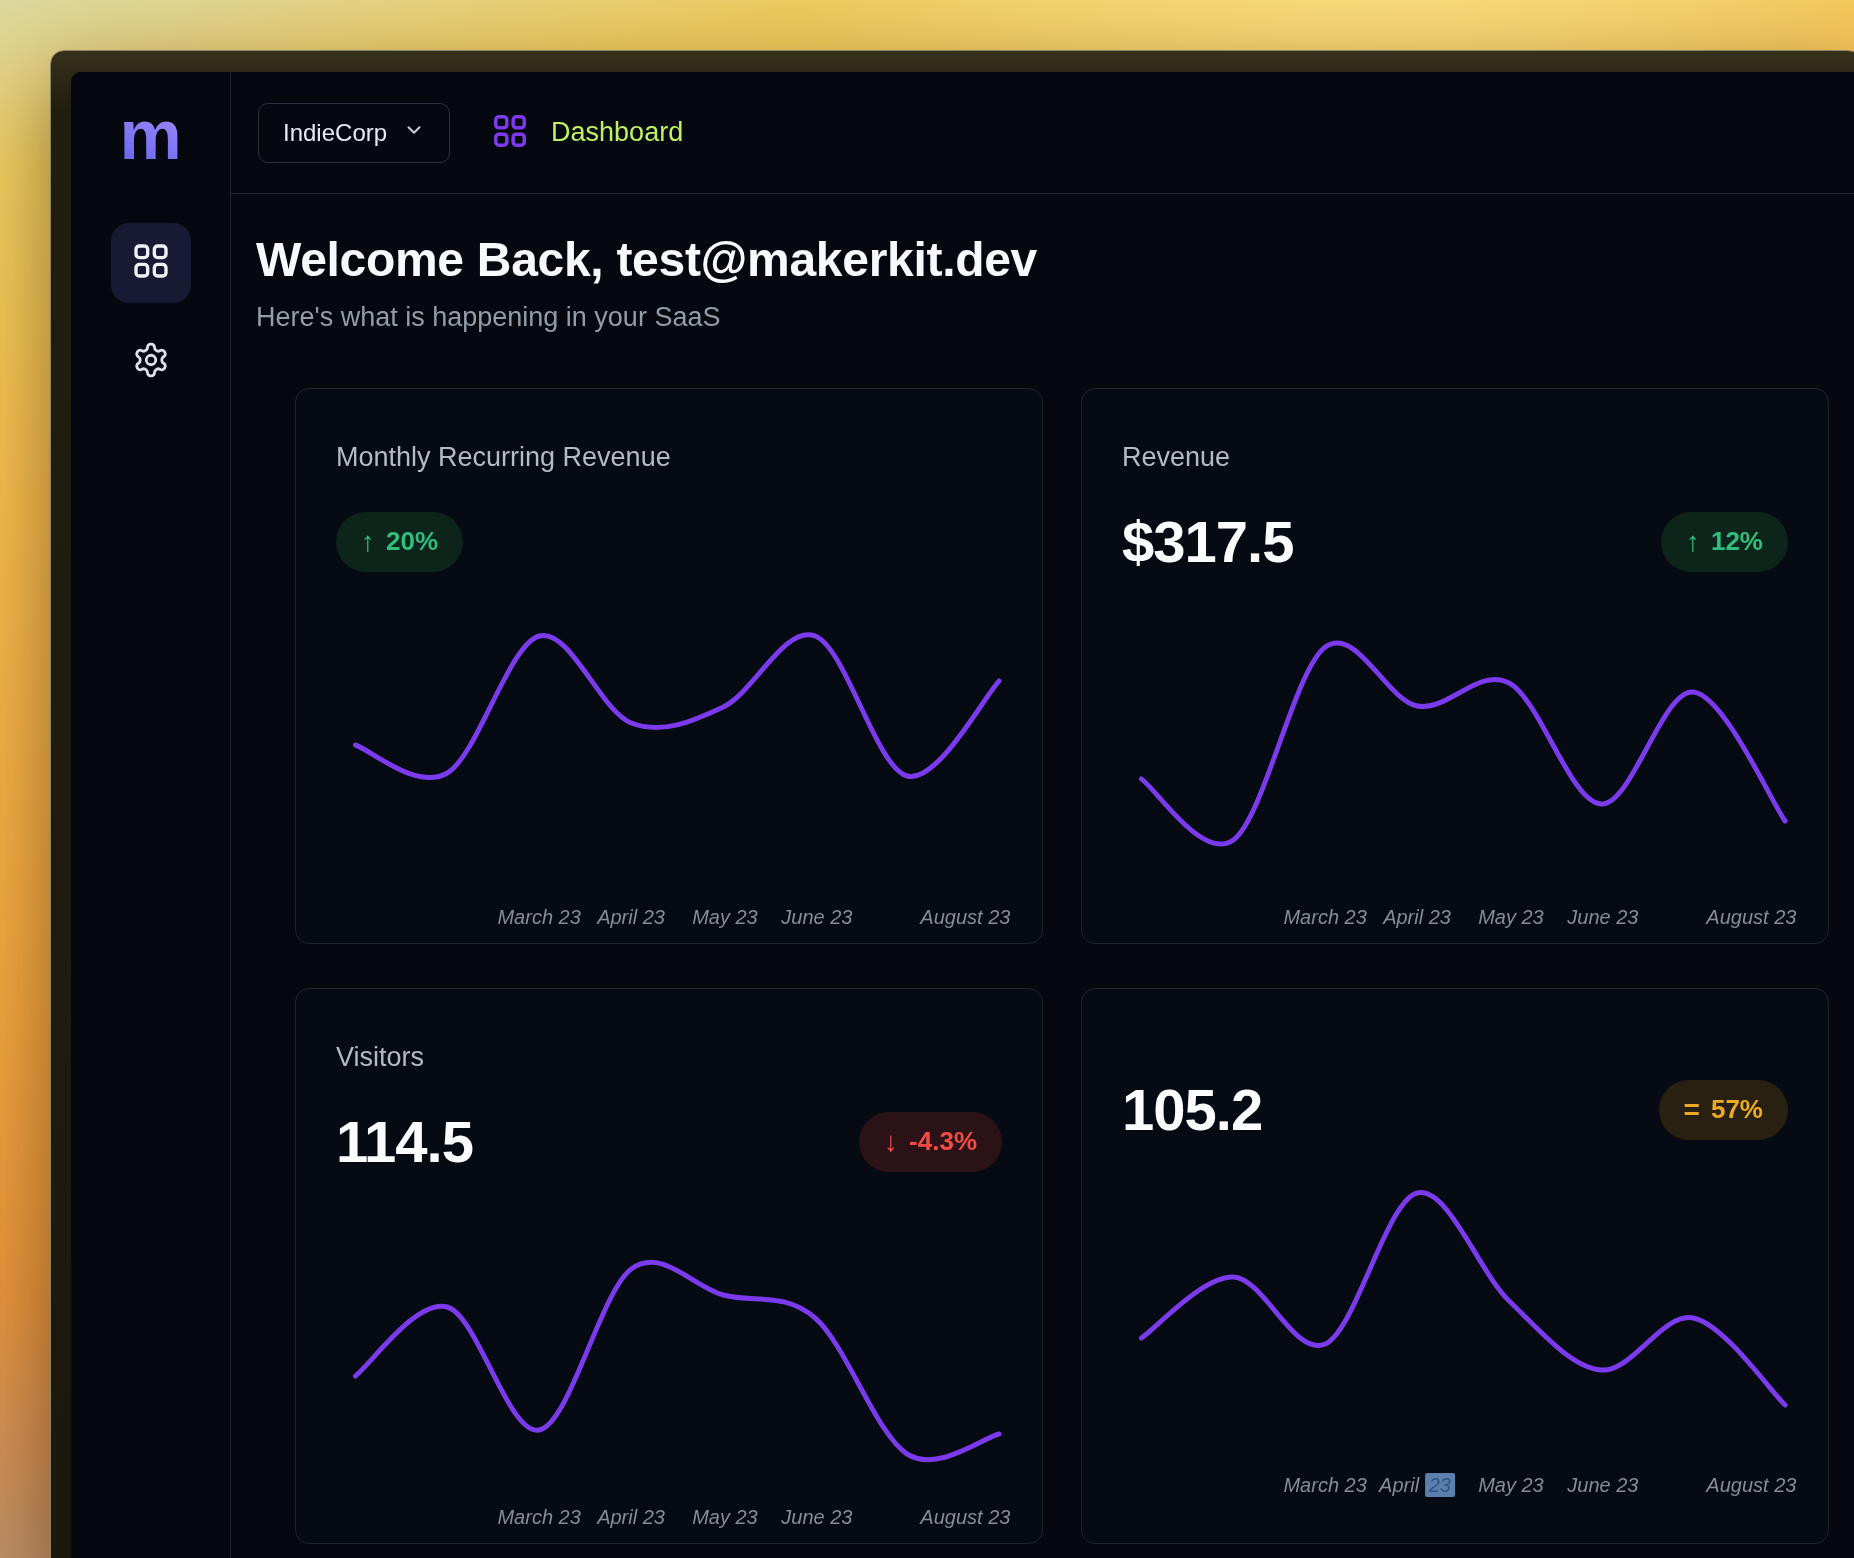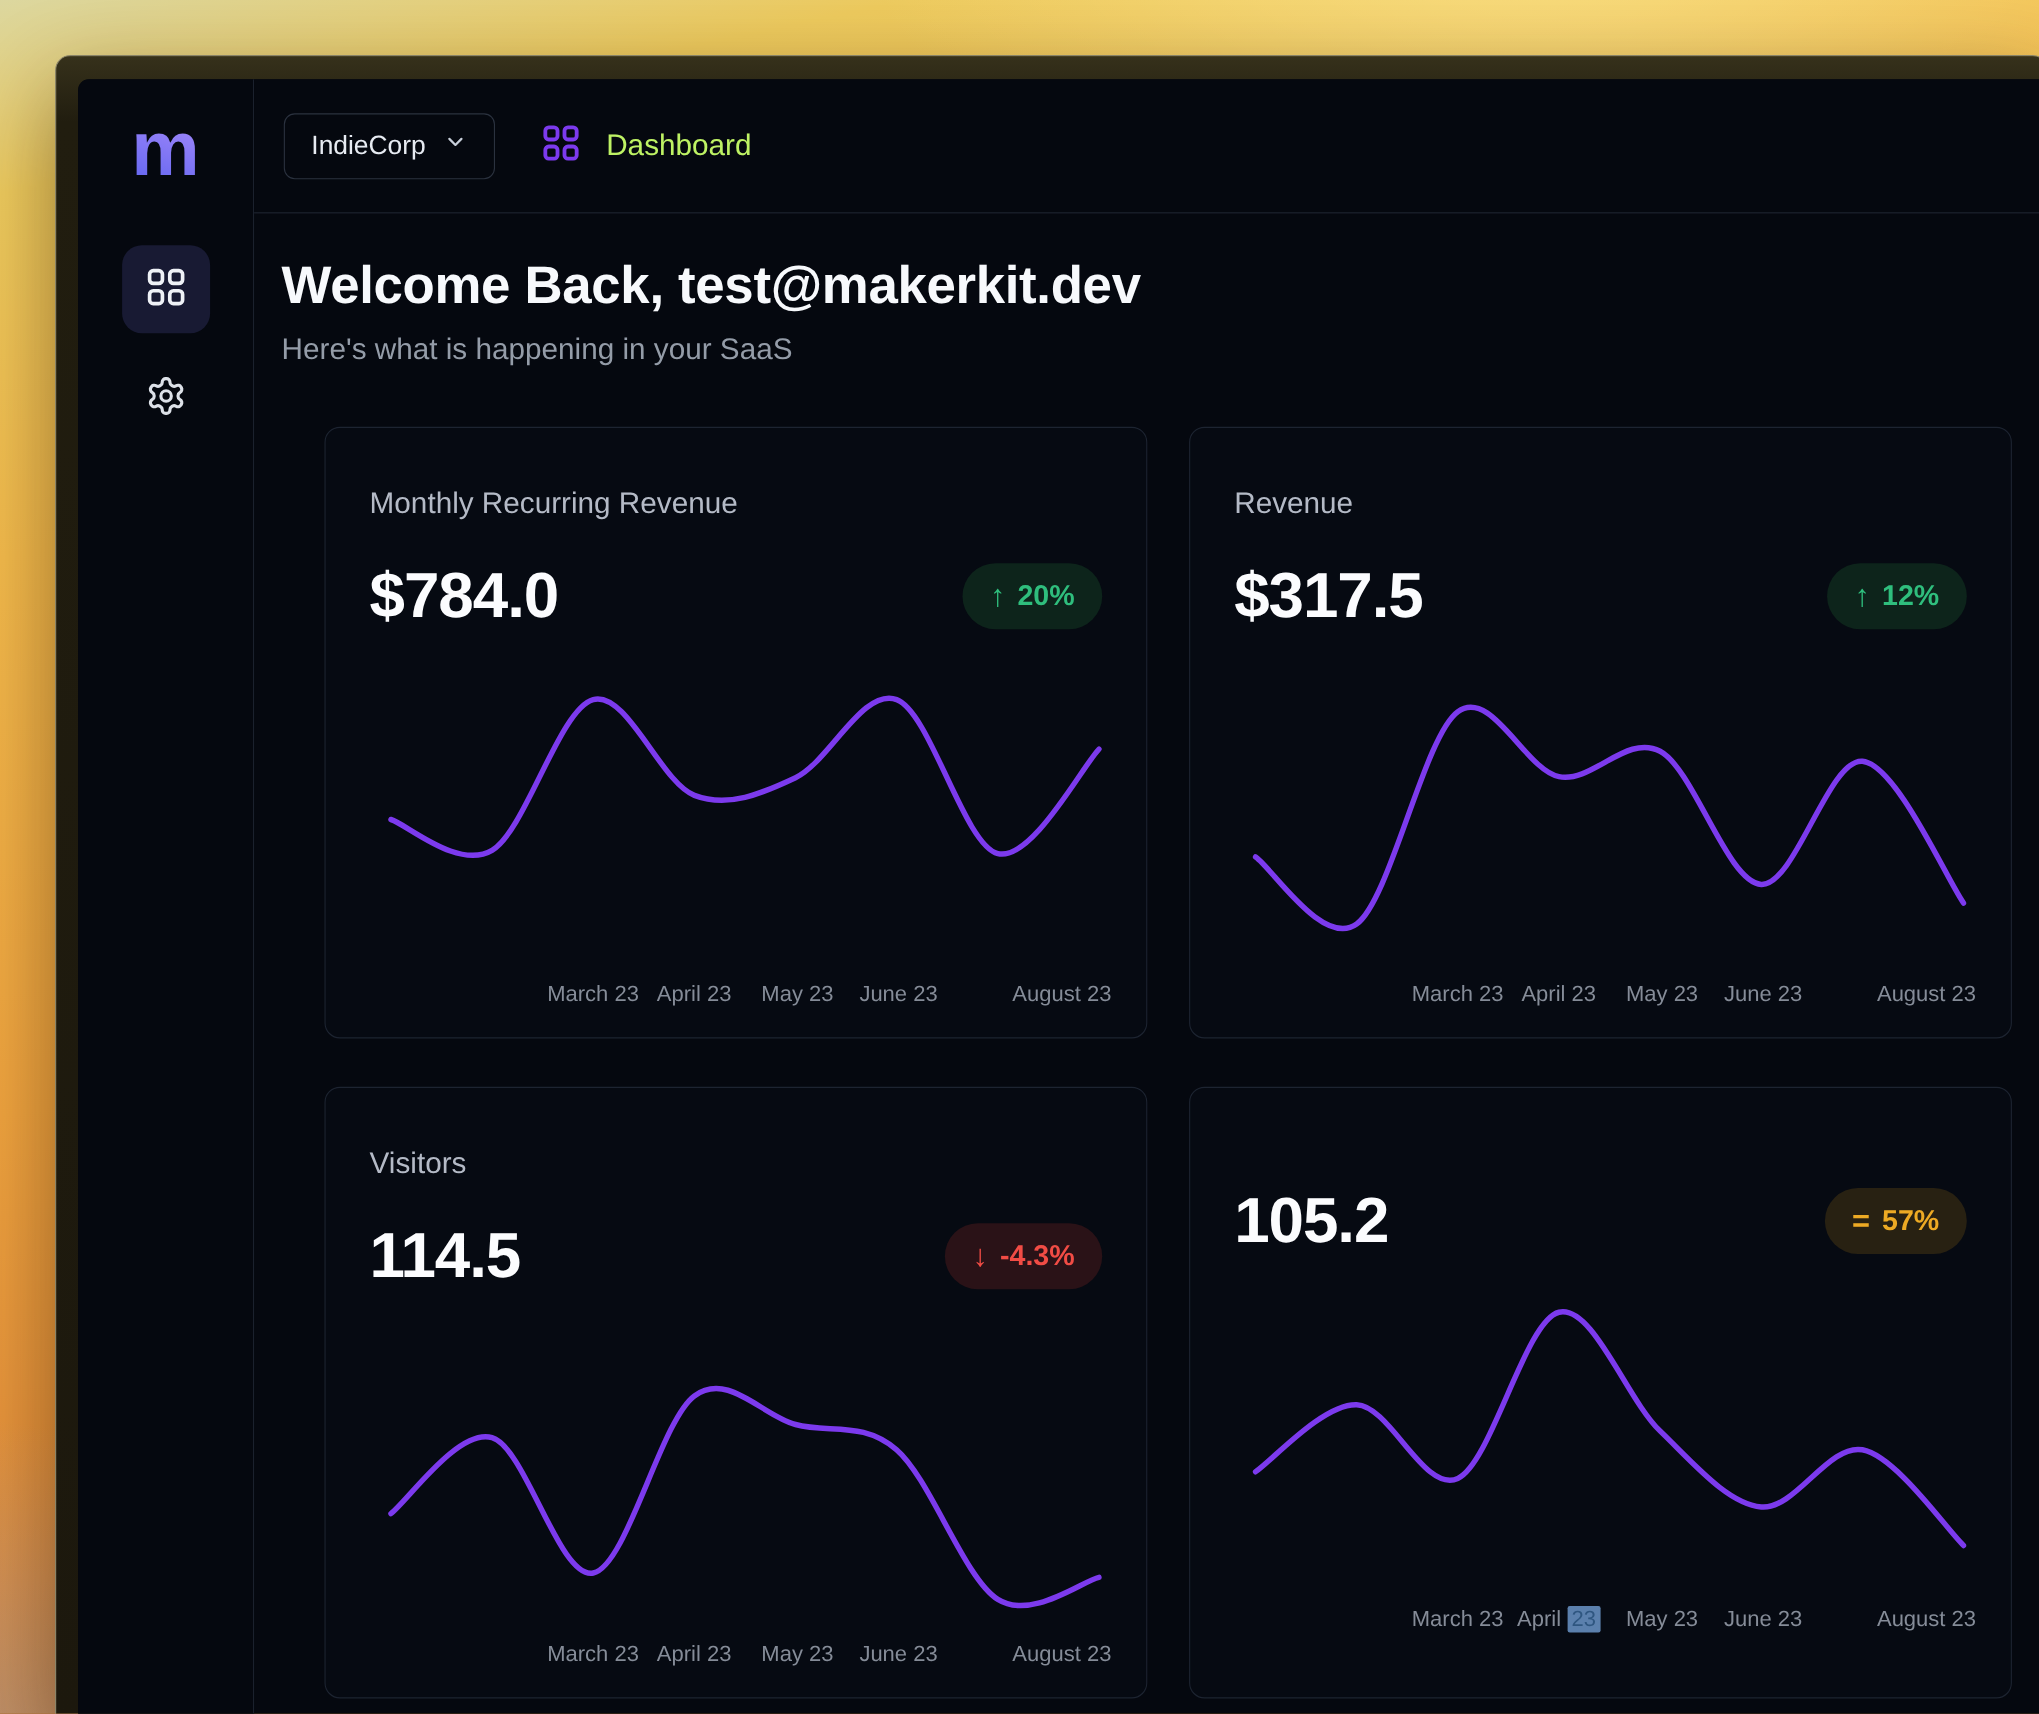--- a/index.html
+++ b/index.html
@@ -48,21 +48,21 @@
   .value{font-size:58px;line-height:70px;font-weight:700;color:#fbfcfe;letter-spacing:-1px;}
   .badge{display:flex;align-items:center;gap:11px;height:60px;padding:0 25px;border-radius:999px;font-size:26px;font-weight:600;}
   .badge .b-icon{font-size:28px;font-weight:500;}
   .badge[data-tone="green"]{background:#0d241b;color:#2fbe7d;}
   .badge[data-tone="red"]{background:#2a1217;color:#f14c45;}
   .badge[data-tone="amber"]{background:#282112;color:#edaa24;}
   .badge[data-tone="amber"] .b-icon{font-weight:700;}
   .chart{margin-top:28px;height:280px;}
   .chart svg{display:block;width:100%;height:100%;}
   .axis-row{position:relative;margin-top:4px;height:26px;font-size:20px;color:#858c98;}
-  .axis-row .tick{position:absolute;top:4px;transform:translateX(-50%);white-space:nowrap;}
+  .axis-row .tick{position:absolute;top:17px;transform:translateX(-50%);white-space:nowrap;font-style:italic;}
   .axis-row .hl{background:#5b80ad;color:#2f5680;padding:1px 4px;border-radius:2px;}
 </style>
 </head>
 <body>
 
 <div class="screen">
   <div class="window">
     <div class="app">
 
       <aside class="sidebar">
@@ -111,21 +111,20 @@
 
       <main class="main">
         <div class="welcome-h">Welcome Back, test@makerkit.dev</div>
         <div class="welcome-s">Here's what is happening in your SaaS</div>
 
         <div class="grid">
 
           <section class="card">
             <div class="card-title">Monthly Recurring Revenue</div>
             <div class="value-row">
-              <span class="value">$784.0</span>
               <span class="badge" data-tone="green">
                 <span class="b-icon">↑</span>
                 <span>20%</span>
               </span>
             </div>
             <div class="chart">
                 <svg viewBox="0 0 688 280" preserveAspectRatio="none">
                   <path d="M20,140 C35.8,144.7 83.3,186.2 115,168 C146.7,149.8 178.3,39.3 210,31 C241.7,22.7 273.3,106.2 305,118 C336.7,129.8 368.3,116.5 400,102 C431.7,87.5 463.3,19.5 495,31 C526.7,42.5 558.3,163.5 590,171 C621.7,178.5 669.2,91.8 685,76" fill="none" stroke="#7c3aed" stroke-width="5" stroke-linecap="round"></path>
                 </svg>
               </div>

